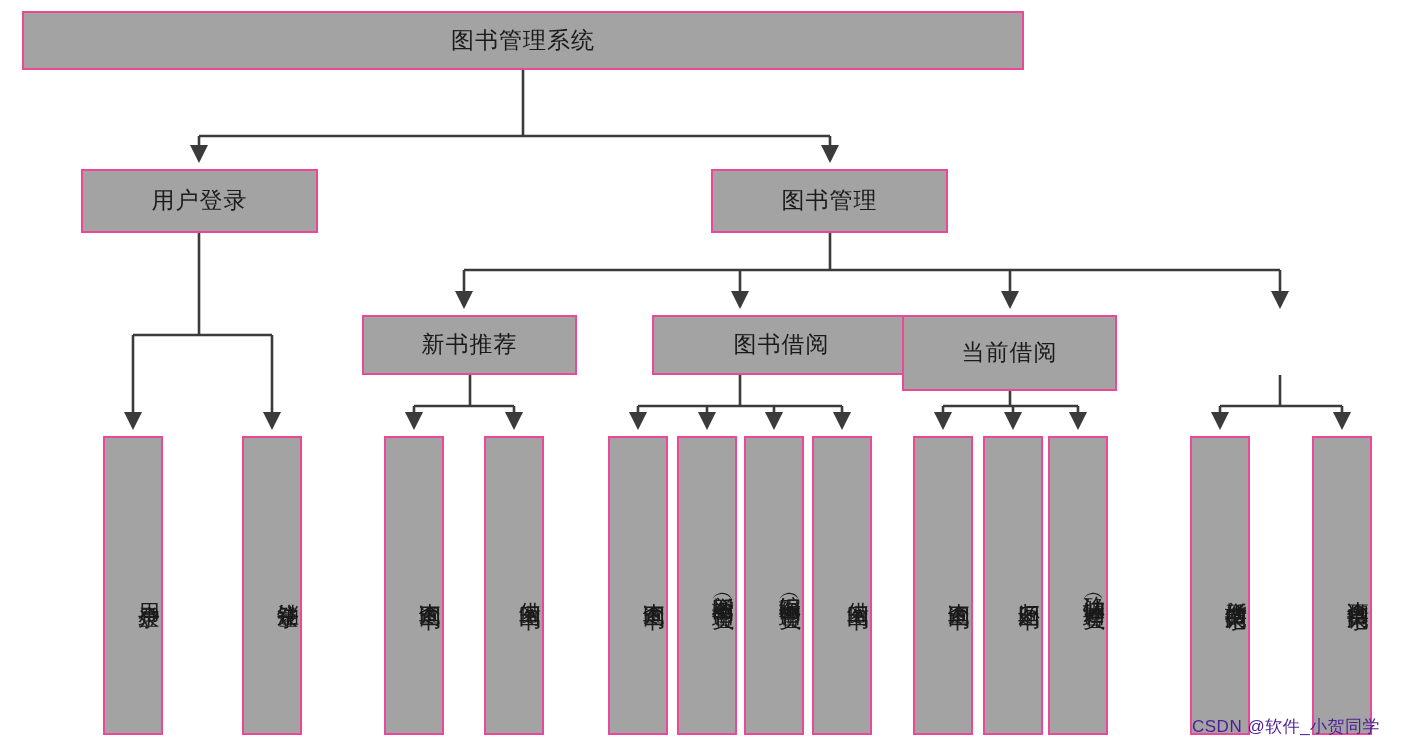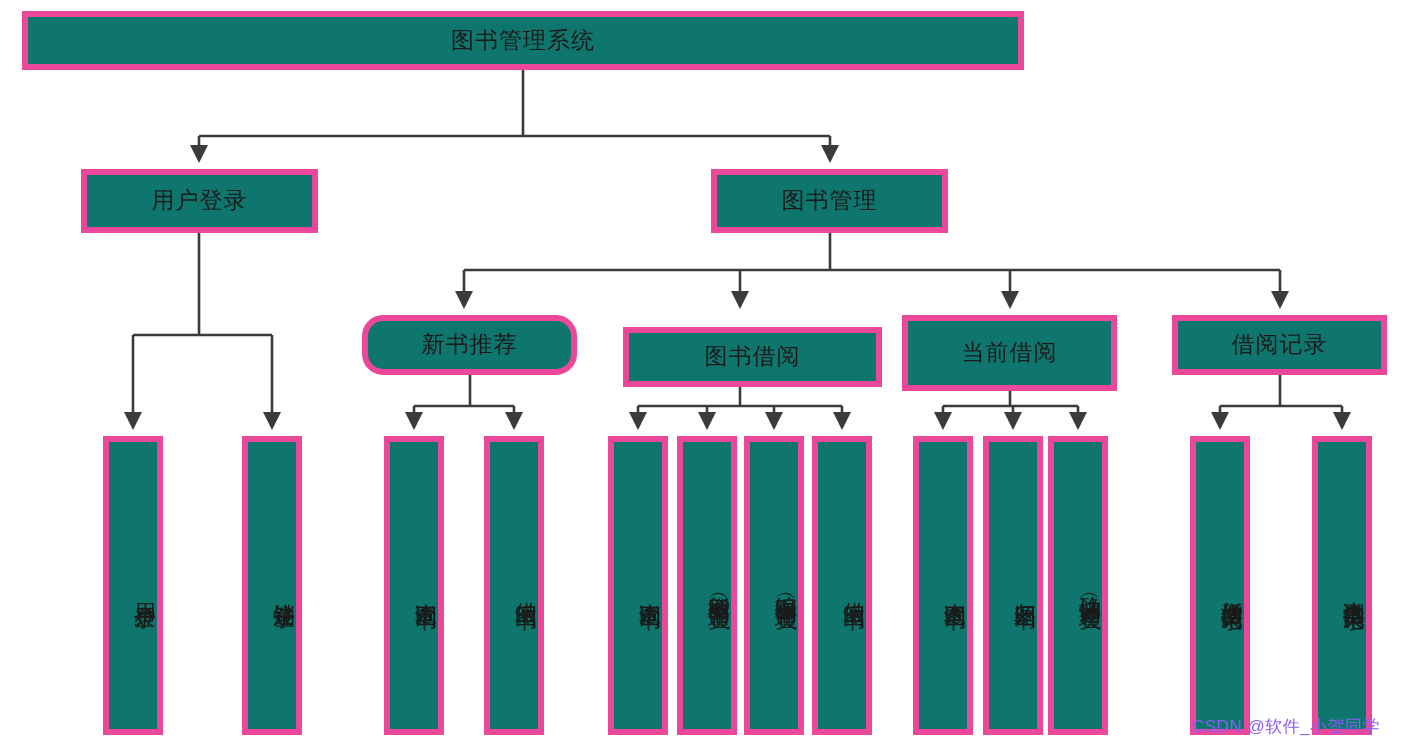--- a/index.html
+++ b/index.html
@@ -22,22 +22,22 @@
     position: absolute;
     left: 0;
     top: 0;
     width: 1405px;
     height: 747px;
     pointer-events: none;
   }
   .node {
     position: absolute;
     box-sizing: border-box;
-    border: 6px solid #ec4899;
-    background: #0f766e;
+    border: 2px solid #ec4899;
+    background: #a3a3a3;
     display: flex;
     align-items: center;
     justify-content: center;
     color: #1a1a1a;
   }
   .node-h {
     font-size: 23px;
     letter-spacing: 1px;
     line-height: 1.1;
   }
@@ -54,21 +54,21 @@
     padding-top: 6px;
     letter-spacing: 2px;
     line-height: 1.05;
   }
   .node-leaf.tall-text {
     padding-top: 2px;
   }
   .watermark {
     position: absolute;
     font-size: 17px;
-    color: #8b5cf6;
+    color: #4c1d95;
     white-space: nowrap;
     letter-spacing: 0.5px;
   }
 </style>
 </head>
 <body>
 
 <div id="canvas">
 
   <svg id="edges" viewBox="0 0 1405 747" xmlns="http://www.w3.org/2000/svg">
@@ -125,31 +125,28 @@
     <span>图书管理系统</span>
   </div>
 
   <div class="node node-h" style="left:81px; top:169px; width:237px; height:64px;">
     <span>用户登录</span>
   </div>
   <div class="node node-h" style="left:711px; top:169px; width:237px; height:64px;text-align:center;">
     <span>图书管理</span>
   </div>
 
-  <div class="node node-h" style="left:362px; top:315px; width:215px; height:60px;border-radius:21px;">
+  <div class="node node-h" style="left:362px; top:315px; width:215px; height:60px;">
     <span>新书推荐</span>
   </div>
-  <div class="node node-h" style="left:623px; top:315px; width:259px; height:60px;margin-top:12px;">
+  <div class="node node-h" style="left:652px; top:315px; width:259px; height:60px;">
     <span>图书借阅</span>
   </div>
   <div class="node node-h" style="left:902px; top:315px; width:215px; height:76px;">
     <span>当前借阅</span>
-  </div>
-  <div class="node node-h" style="left:1172px; top:315px; width:215px; height:60px;">
-    <span>借阅记录</span>
   </div>
 
   <div class="node node-leaf" style="left:103px; top:436px; width:60px; height:299px;">
     <span>用户登录</span>
   </div>
   <div class="node node-leaf" style="left:242px; top:436px; width:60px; height:299px;">
     <span>注销登录</span>
   </div>
 
   <div class="node node-leaf" style="left:384px; top:436px; width:60px; height:299px;">

